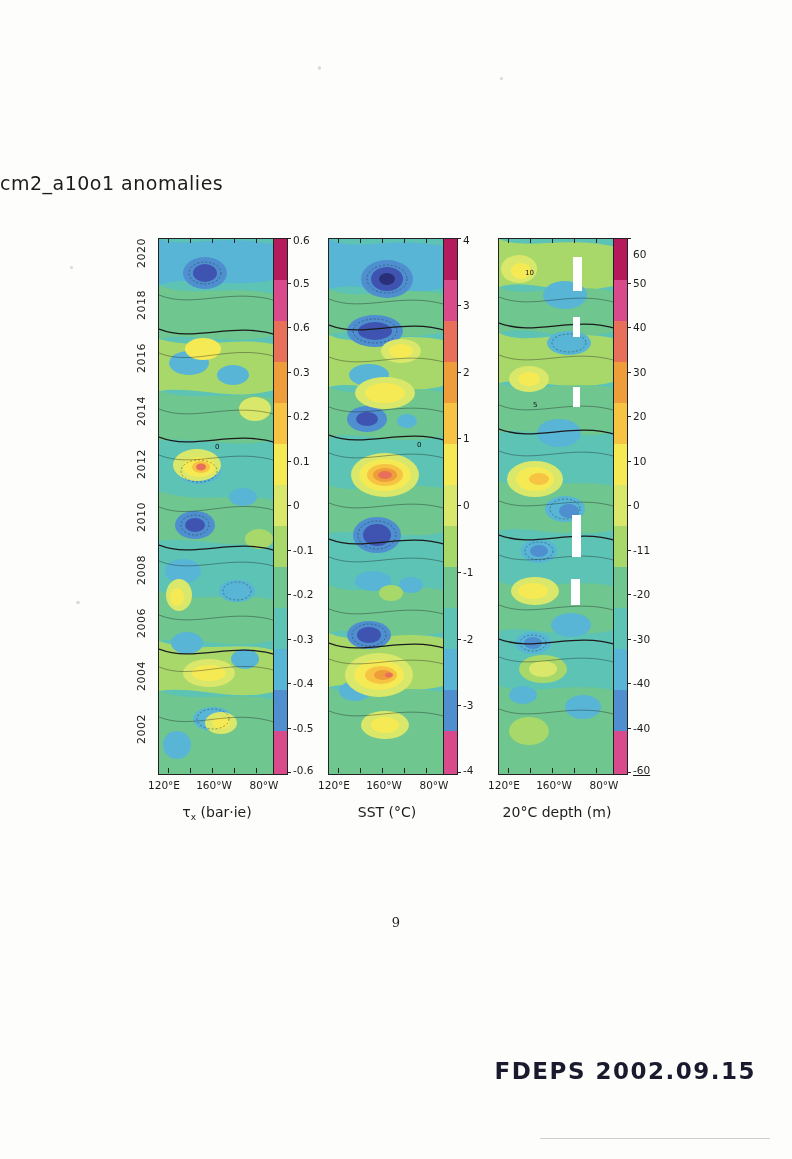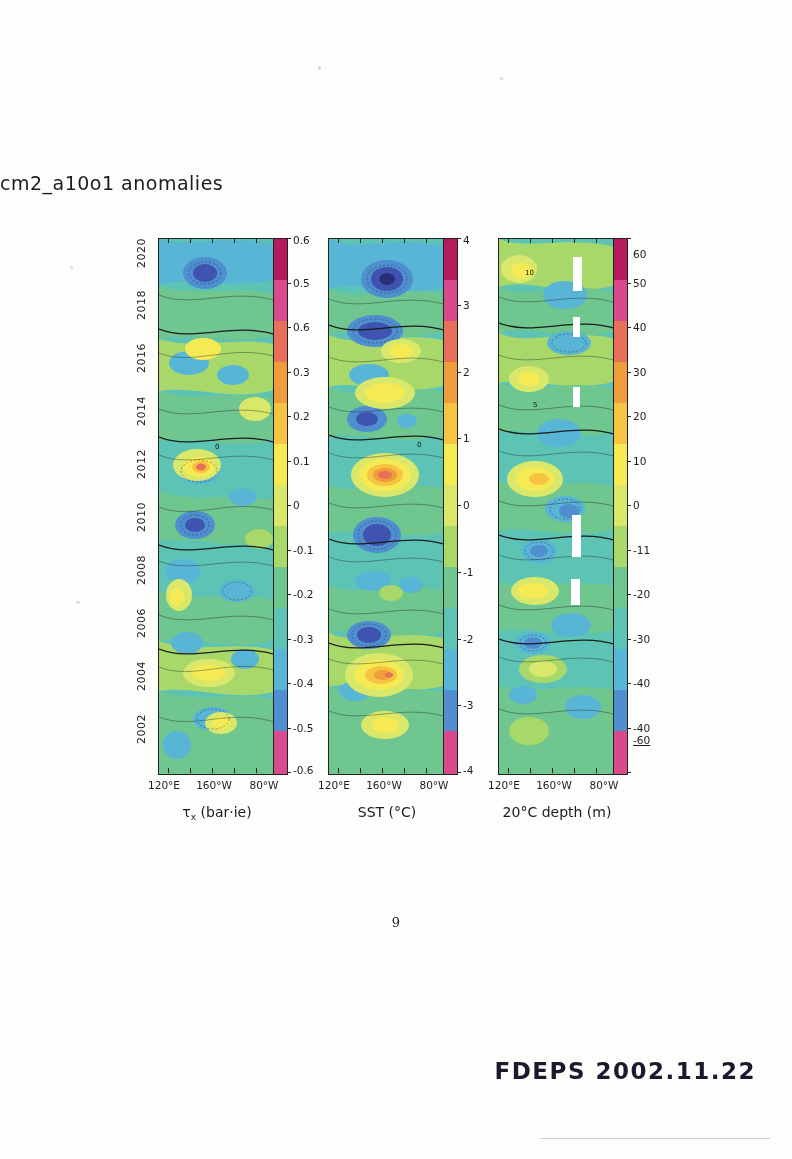--- a/index.html
+++ b/index.html
@@ -656,22 +656,22 @@
         <span style="top:312px;">-11</span>
       <i style="top:356px"></i>
         <span style="top:356px;">-20</span>
       <i style="top:401px"></i>
         <span style="top:401px;">-30</span>
       <i style="top:445px"></i>
         <span style="top:445px;">-40</span>
       <i style="top:490px"></i>
         <span style="top:490px;">-40</span>
       <i style="top:534px"></i>
-        <span style="top:502px;text-decoration:underline;">-60</span>
+        <span style="top:532px;text-decoration:underline;">-60</span>
     </div>
   </div>
 
   <div class="page-number">9</div>
 
-  <div class="handwriting hw1">FDEPS 2002.11.22</div>
+  <div class="handwriting hw1">FDEPS 2002.09.15</div>
   <div class="hw-line"></div>
 
 </div>
 
 </body></html>

